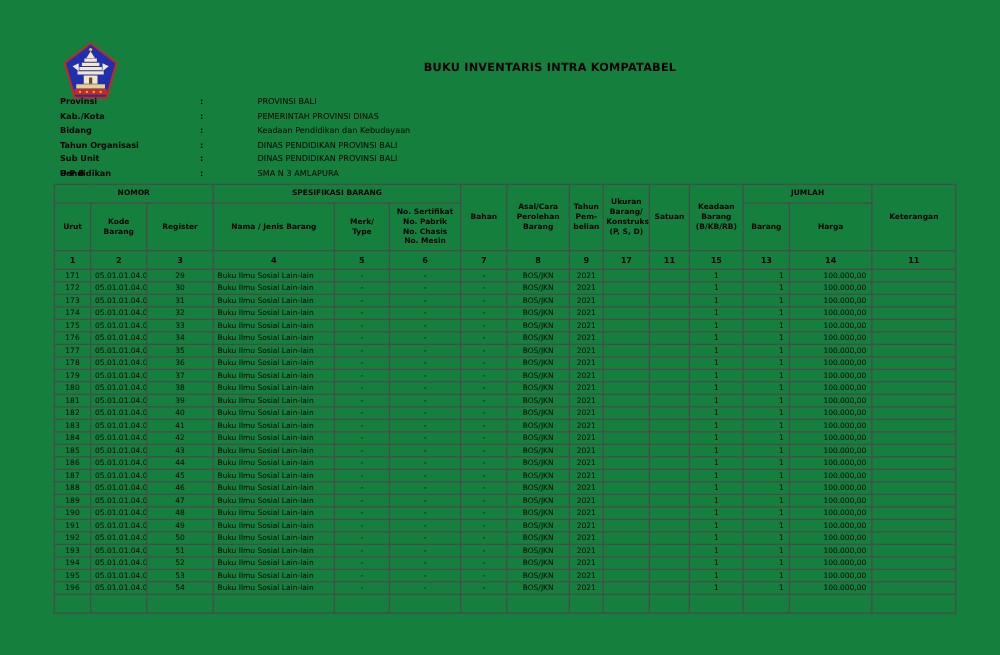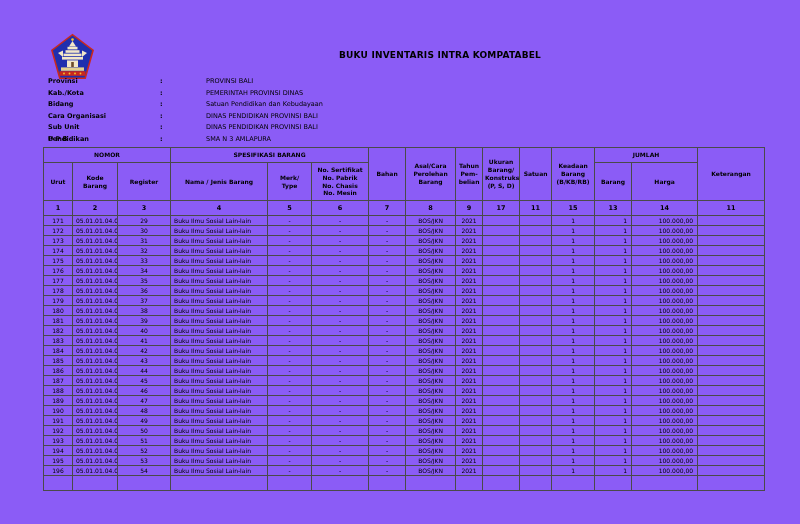--- a/index.html
+++ b/index.html
@@ -1,21 +1,21 @@
 <!DOCTYPE html>
 <html><head>
 <meta charset="utf-8">
 <style>
   html,body{margin:0;padding:0;}
   body{
     width:800px;height:524px;background:#ffffff;position:relative;
     font-family:"DejaVu Sans","Liberation Sans",sans-serif;color:#000;
     -webkit-font-smoothing:antialiased;
   }
-  .page{position:absolute;inset:0;background:#8b5cf6;overflow:hidden;}
+  .page{position:absolute;inset:0;background:#15803d;overflow:hidden;}
 
   
   .logo{position:absolute;left:50px;top:33px;width:45px;height:47px;}
 
   
   .title{
     position:absolute;top:50px;left:80px;right:0;
     text-align:center;font-size:9px;font-weight:bold;letter-spacing:.2px;
   }
 
@@ -88,24 +88,24 @@
       <span class="info-value">PROVINSI BALI</span>
     </div>
     <div class="info-row">
       <span class="info-label">Kab./Kota</span>
       <span class="info-colon">:</span>
       <span class="info-value">PEMERINTAH PROVINSI DINAS</span>
     </div>
     <div class="info-row">
       <span class="info-label">Bidang</span>
       <span class="info-colon">:</span>
-      <span class="info-value">Satuan Pendidikan dan Kebudayaan</span>
+      <span class="info-value">Keadaan Pendidikan dan Kebudayaan</span>
     </div>
     <div class="info-row">
-      <span class="info-label">Cara Organisasi</span>
+      <span class="info-label">Tahun Organisasi</span>
       <span class="info-colon">:</span>
       <span class="info-value">DINAS PENDIDIKAN PROVINSI BALI</span>
     </div>
     <div class="info-row">
       <span class="info-label">Sub Unit Pendidikan</span>
       <span class="info-colon">:</span>
       <span class="info-value">DINAS PENDIDIKAN PROVINSI BALI</span>
     </div>
     <div class="info-row">
       <span class="info-label">U P B</span>

